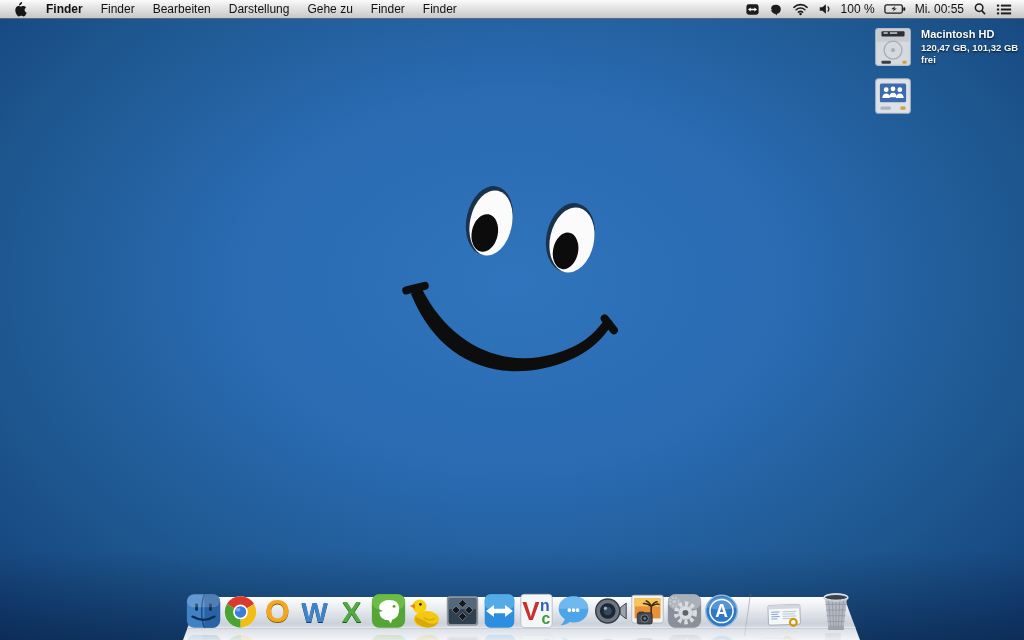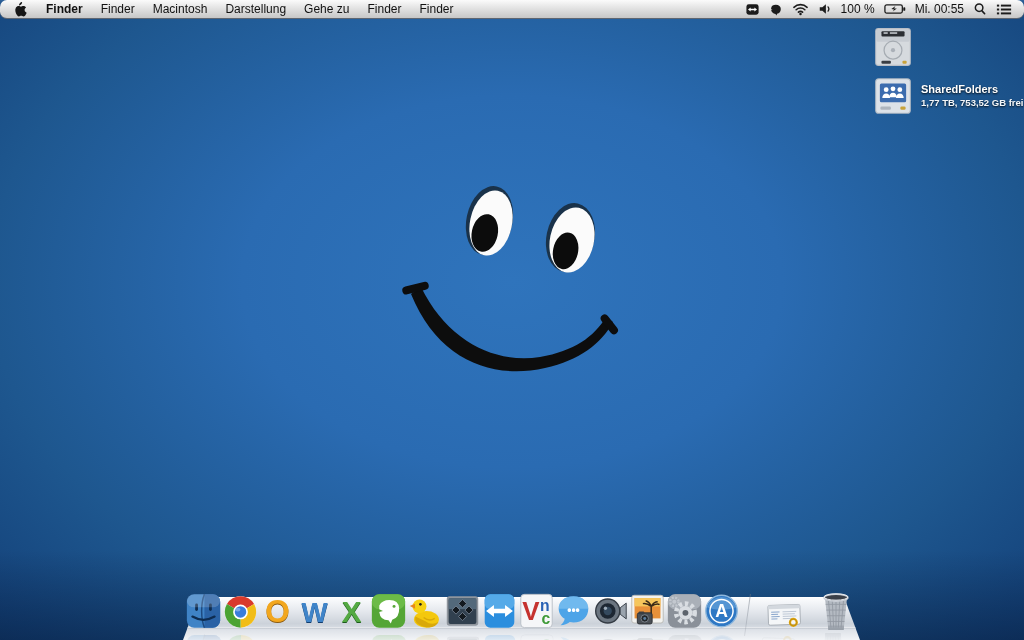--- a/index.html
+++ b/index.html
@@ -8,21 +8,21 @@
   .screen{position:relative;width:1024px;height:640px;overflow:hidden;
           background:radial-gradient(ellipse 900px 620px at 50% 44%, #2f74bc 0%, #2a6bb2 30%, #1e578f 58%, #14427a 78%, #0c2f5e 100%);}
   .screen::after{content:"";position:absolute;inset:0;pointer-events:none;
           background:linear-gradient(rgba(120,180,235,.25), rgba(120,180,235,0) 6px),
                      linear-gradient(to top, rgba(0,10,30,.35), rgba(0,10,30,0) 90px);}
   
   .menubar{position:absolute;top:0;left:0;right:0;height:18px;z-index:50;
            background:linear-gradient(#fbfbfb,#e3e3e3 45%,#c7c7c7);
            border-bottom:1px solid #5f6671;
            display:flex;align-items:center;justify-content:space-between;
-           font-size:12px;color:#111;border-radius:7px;}
+           font-size:12px;color:#111;}
   .mb-left{display:flex;align-items:center;height:100%;}
   .mb-left .apple{padding:0 10px 0 14px;display:flex;align-items:center;height:100%;}
   .menu-item{padding:0 9px;height:100%;display:flex;align-items:center;white-space:nowrap;}
   .menu-item.bold{font-weight:bold;}
   .mb-right{display:flex;align-items:center;height:100%;gap:9px;padding-right:12px;}
   .mb-right .stat{display:flex;align-items:center;height:100%;}
   .mb-right .txt{font-size:12px;color:#111;white-space:nowrap;}
   
   .volumes{position:absolute;top:26px;left:872px;z-index:10;}
   .vol-row{display:flex;align-items:center;margin-bottom:7px;}
@@ -62,21 +62,21 @@
   <div class="menubar">
     <div class="mb-left">
       <span class="apple">
         <svg width="13" height="15" viewBox="0 0 17 20">
           <path fill="#161616" d="M10.6.1c.2 1.1-.3 2.2-1 3-.7.9-1.9 1.5-3 1.4-.2-1 .4-2.2 1-2.9C8.3.8 9.6.2 10.6.1z"></path>
           <path fill="#161616" d="M13.9 10.7c0-2.3 1.9-3.4 2-3.5-1.1-1.6-2.7-1.8-3.3-1.8-1.4-.1-2.8.8-3.5.8-.7 0-1.8-.8-3-.8-1.6 0-3 .9-3.8 2.3-1.6 2.8-.4 7 1.2 9.2.8 1.1 1.7 2.4 2.9 2.3 1.2 0 1.6-.8 3-.8s1.8.8 3.1.8c1.3 0 2.1-1.1 2.9-2.3.9-1.3 1.2-2.6 1.3-2.7-.1 0-2.7-1-2.8-3.5z"></path>
         </svg>
       </span>
       <span class="menu-item bold">Finder</span>
       <span class="menu-item">Finder</span>
-      <span class="menu-item">Macintosh</span>
+      <span class="menu-item">Bearbeiten</span>
       <span class="menu-item">Darstellung</span>
       <span class="menu-item">Gehe zu</span>
       <span class="menu-item">Finder</span>
       <span class="menu-item">Finder</span>
     </div>
     <div class="mb-right">
       <span class="stat">
         <svg width="15" height="15" viewBox="0 0 16 16">
           <rect x="1.5" y="2.5" width="13" height="11" rx="2.5" fill="#1c1c1c"></rect>
           <path fill="#fff" d="M3.2 8 6 5.9v1.3h4V5.9L12.8 8 10 10.1V8.8H6v1.3z"></path>
@@ -155,41 +155,41 @@
         <rect x="4" y="3" width="32" height="34" rx="2.5" fill="#d6dade"></rect>
         <rect x="4" y="3" width="32" height="12" rx="2.5" fill="#c7ccd2"></rect>
         <rect x="9" y="5" width="22" height="5" rx="1" fill="#2b2e33"></rect>
         <rect x="11" y="6" width="4" height="1.4" fill="#cfd3d8"></rect>
           <rect x="17" y="6" width="7" height="1.4" fill="#cfd3d8"></rect>
         <circle cx="20" cy="23" r="8.5" fill="none" stroke="#9aa0a8" stroke-width="1.2" opacity=".8"></circle>
         <circle cx="20" cy="23" r="2" fill="#aab0b8"></circle>
         <rect x="9" y="33" width="9" height="3" rx="1" fill="#3a3e44"></rect>
         <rect x="29" y="33" width="4" height="3" rx="1" fill="#c8a23a"></rect>
       </svg>
+      <div class="vol-text">
+        <div class="vol-label">Macintosh HD</div>
+        <div class="vol-details">120,47 GB, 101,32 GB frei</div>
+      </div>
     </div>
     <div class="vol-row">
       <svg class="vol-icon" viewBox="0 0 40 40">
         <rect x="3" y="3" width="34" height="34" rx="3.5" fill="#b4bcc6"></rect>
         <rect x="4" y="4" width="32" height="32" rx="3" fill="#dde2e8"></rect>
         <rect x="7.5" y="8" width="25" height="18" rx="1.5" fill="#3c6cae"></rect>
         <g fill="#fff">
           <circle cx="13.5" cy="14" r="2.3"></circle>
             <path d="M9.8 22c0-2.7 1.6-4.4 3.7-4.4s3.7 1.7 3.7 4.4z"></path>
           <circle cx="20" cy="13.2" r="2.3"></circle>
             <path d="M16.3 21.2c0-2.7 1.6-4.4 3.7-4.4s3.7 1.7 3.7 4.4z"></path>
           <circle cx="26.5" cy="14" r="2.3"></circle>
             <path d="M22.8 22c0-2.7 1.6-4.4 3.7-4.4s3.7 1.7 3.7 4.4z"></path>
         </g>
         <rect x="8" y="30" width="10" height="3" rx="1.2" fill="#aeb5be"></rect>
         <rect x="27" y="30" width="5" height="3" rx="1.2" fill="#c8a23a"></rect>
       </svg>
-      <div class="vol-text">
-        <div class="vol-label">SharedFolders</div>
-        <div class="vol-details">1,77 TB, 753,52 GB frei</div>
-      </div>
     </div>
   </div>
 
   <div class="dock">
     <div class="shelf"></div>
     <div class="dock-items">
 
       <div class="di" title="Finder">
         <svg class="glyph" viewBox="0 0 40 40">
           <rect x="2" y="2" width="36" height="36" rx="8" fill="#3f83c6"></rect>

